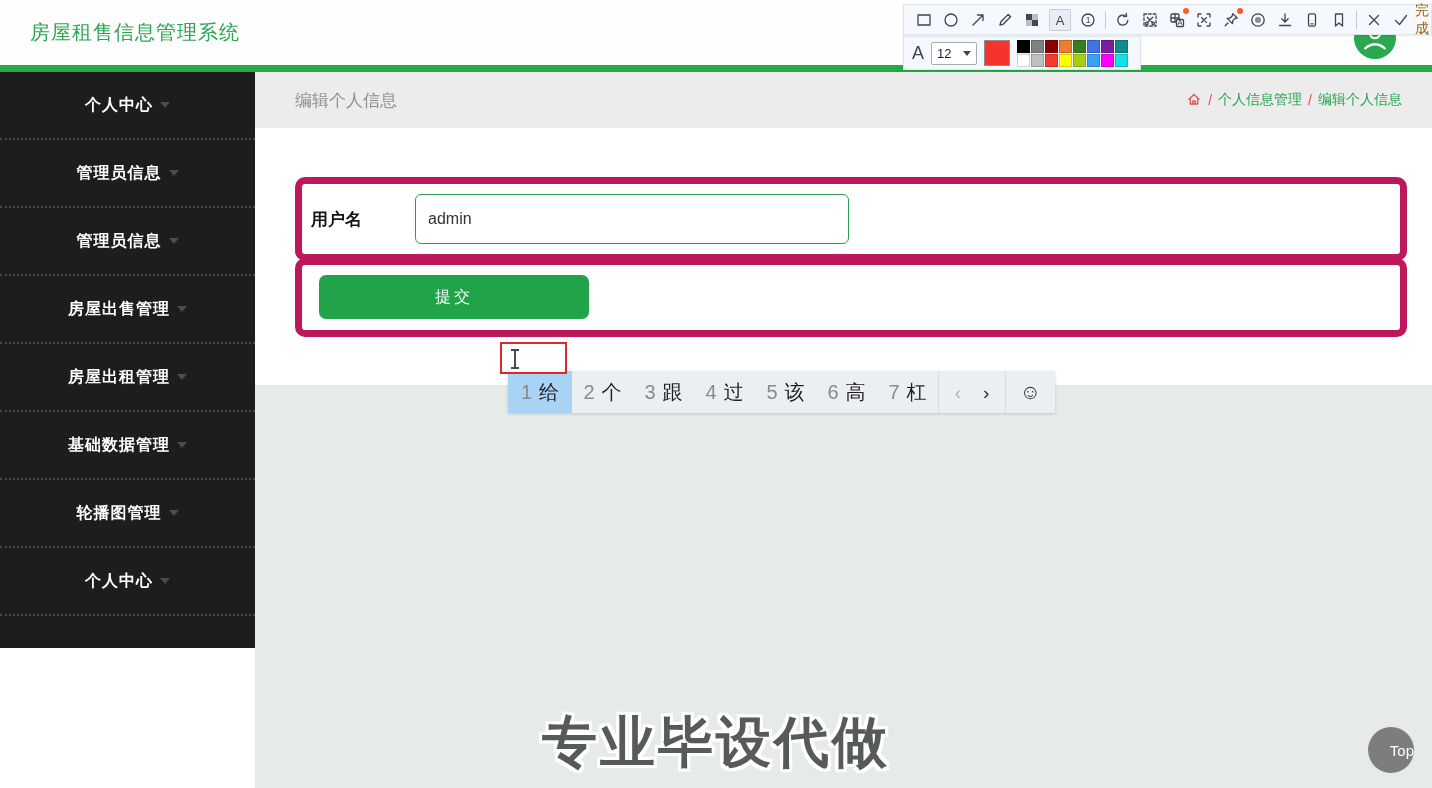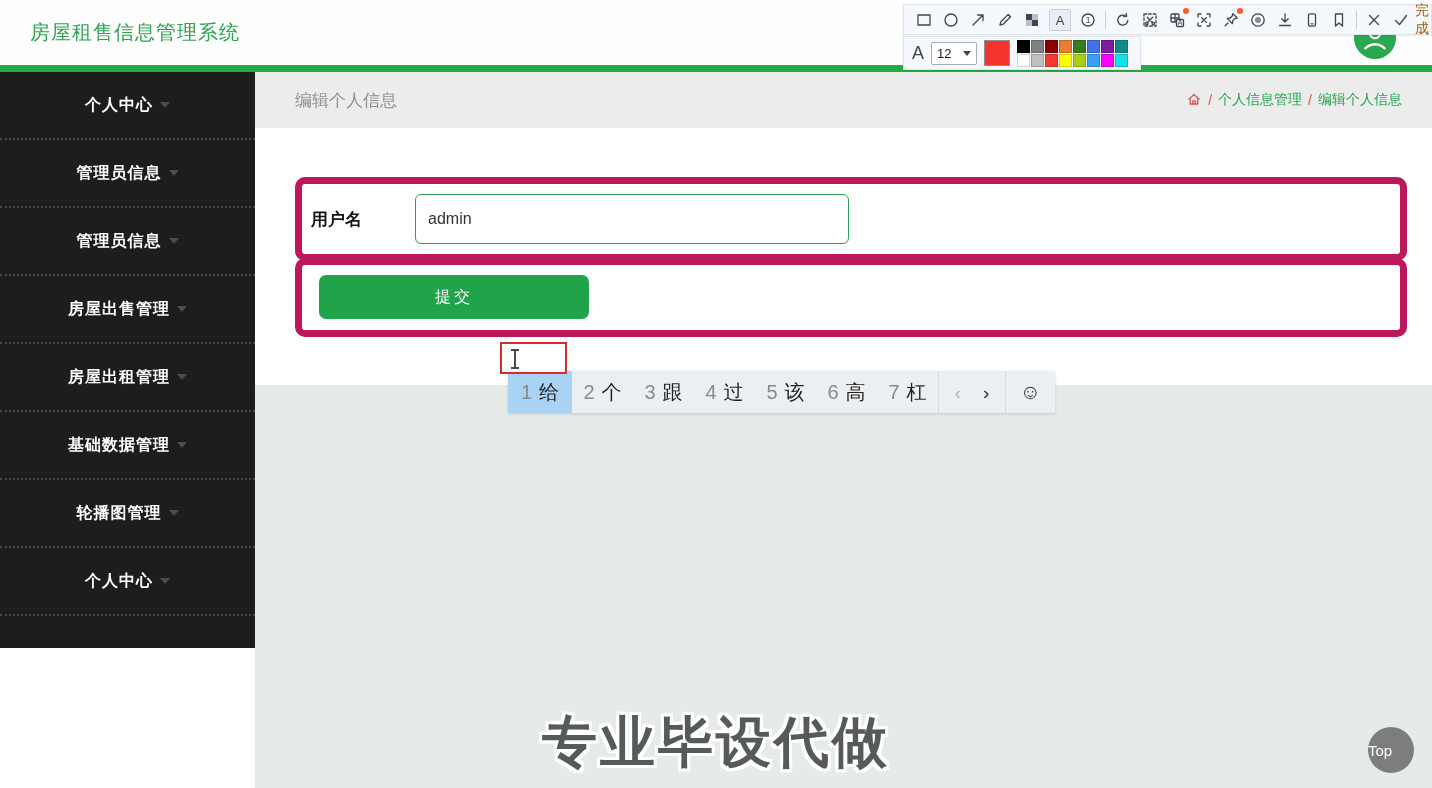--- a/index.html
+++ b/index.html
@@ -65,21 +65,21 @@
   .pg.next{color:#2c2c2c;}
   .ime-emoji{width:49px;display:flex;align-items:center;justify-content:center;
     font-size:21px;color:#2c2c2c;cursor:pointer;}
 
   
   .watermark{position:absolute;left:0;top:706px;width:1432px;text-align:center;font-size:55px;font-weight:900;
     letter-spacing:3px;color:#565b57;z-index:1;
     text-shadow:-3px -3px 0 #fff,3px -3px 0 #fff,-3px 3px 0 #fff,3px 3px 0 #fff,
       -3px 0 0 #fff,3px 0 0 #fff,0 -3px 0 #fff,0 3px 0 #fff;}
   .top-btn{position:absolute;left:1368px;top:727px;width:46px;height:46px;border-radius:50%;
-    background:#7d7d7d;color:#fff;font-size:15px;display:flex;align-items:center;justify-content:flex-start;
+    background:#7d7d7d;color:#fff;font-size:15px;display:flex;align-items:center;justify-content:flex-end;
     cursor:pointer;z-index:2;}
 
   
   .avatar{position:absolute;left:1354px;top:17px;width:42px;height:42px;border-radius:50%;
     background:#2aa84f;z-index:2;cursor:pointer;}
 
   
   .snip-row{position:absolute;background:#f5f8fc;border:1px solid #dfe3ea;box-sizing:border-box;z-index:10;
     display:flex;align-items:center;box-shadow:0 1px 2px rgba(0,0,0,.08);}
   .snip-row1{left:903px;top:4px;width:529px;height:31px;gap:7px;padding:0 10px;}

